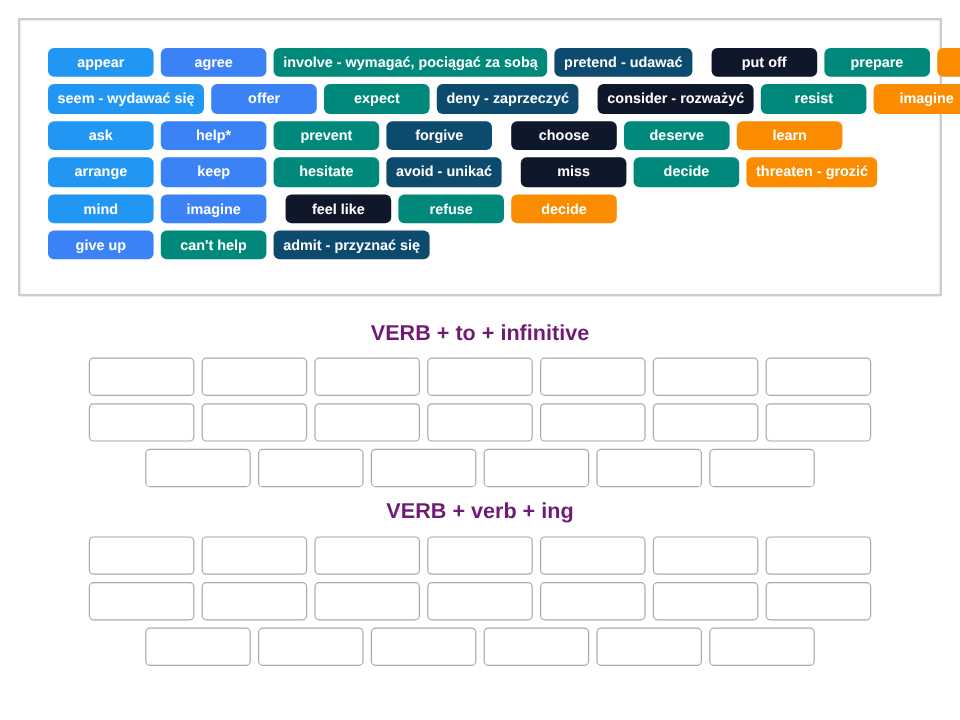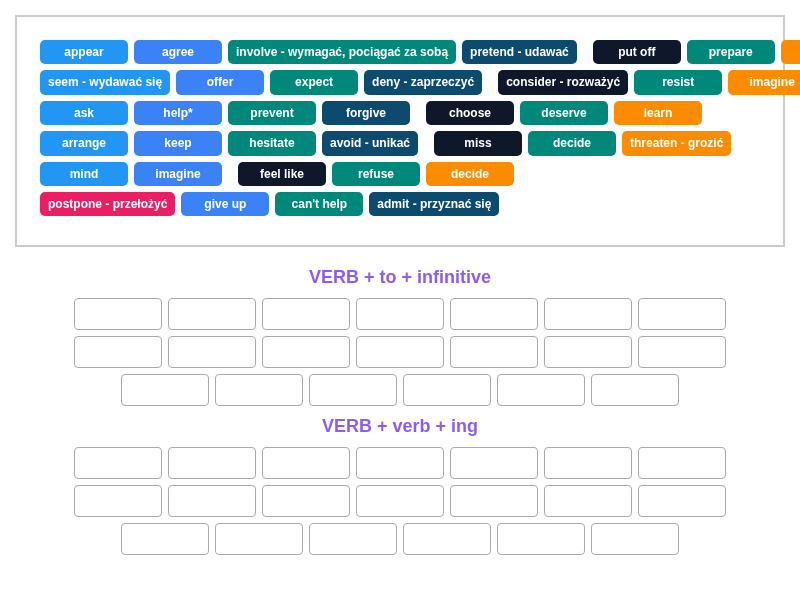--- a/index.html
+++ b/index.html
@@ -48,21 +48,21 @@
     .green { background-color: #0c4a6e; }
     .purple { background-color: #0f172a; margin-left: 10px; }
     .orange { background-color: #FB8C00; }
     .pink { background-color: #E91E63; }
 
     .section-title {
       text-align: center;
       font-size: 18px;
       font-weight: bold;
       margin: 10px 0 10px 0;
-      color: #8b5cf6;
+      color: #701a75;
     }
 
     .drop-area {
       margin-bottom: 10px;
     }
 
     .drop-row {
       display: flex;
       gap: 6px;
       margin-bottom: 6px;
@@ -122,21 +122,20 @@
       <div class="word-chip orange">threaten - grozić</div>
     </div>
     <div class="word-bank-row">
       <div class="word-chip blue">mind</div>
       <div class="word-chip red">imagine</div>
       <div class="word-chip purple">feel like</div>
       <div class="word-chip teal">refuse</div>
       <div class="word-chip orange">decide</div>
     </div>
     <div class="word-bank-row">
-      <div class="word-chip pink">postpone - przełożyć</div>
       <div class="word-chip red">give up</div>
       <div class="word-chip teal">can't help</div>
       <div class="word-chip green">admit - przyznać się</div>
     </div>
   </div>
 
 <div id="sections-container">
 <div class="section-title">VERB + to + infinitive</div>
     <div class="drop-area">
       <div class="drop-row">

